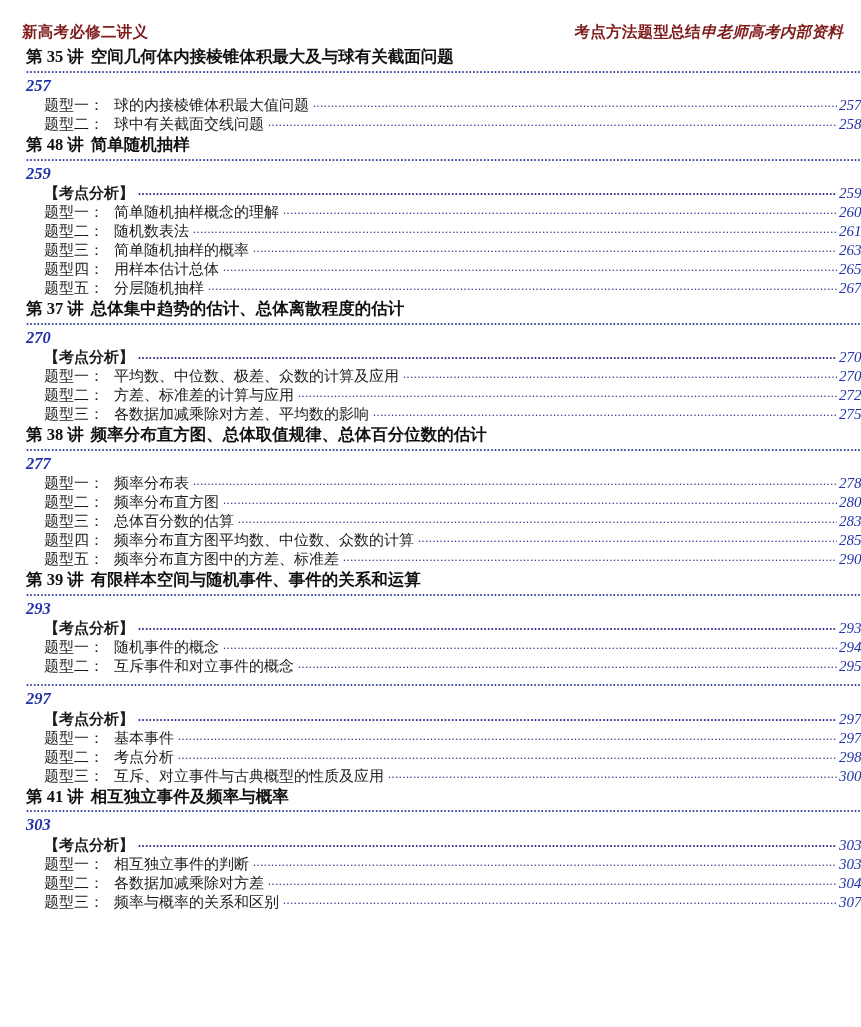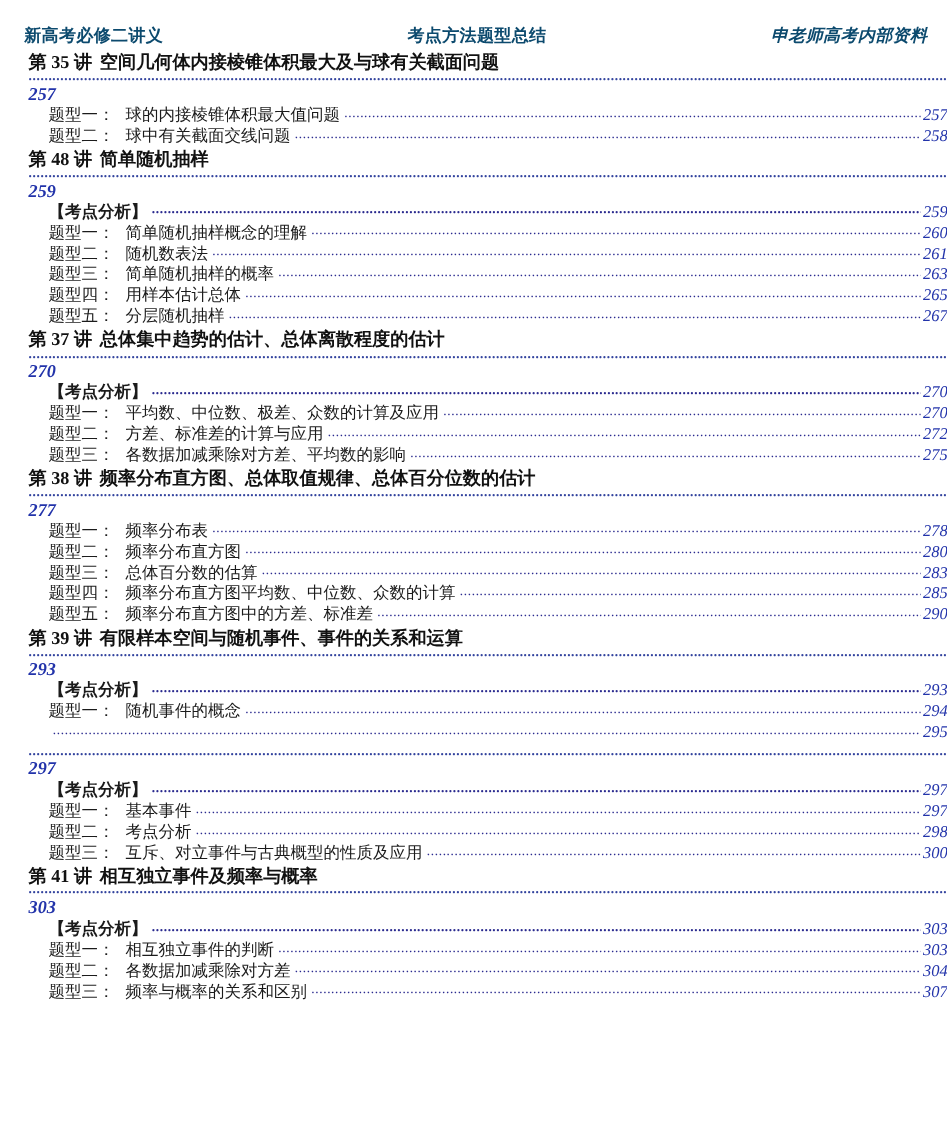--- a/index.html
+++ b/index.html
@@ -20,28 +20,28 @@
     height: 1027px;
     box-sizing: border-box;
     padding: 22px 18px 0 22px;
   }
   
   .doc-header {
     display: flex;
     align-items: baseline;
     font-weight: bold;
     font-size: 15.5px;
-    color: #0c4a6e;
+    color: #7f1d1d;
     letter-spacing: 0.3px;
     margin-bottom: 6px;
   }
   .doc-header .h-left { flex: 0 0 auto; }
   .doc-header .h-center {
     flex: 1 1 auto;
-    text-align: center;
+    text-align: right;
     padding-left: 18px;
     font-family: Liberation Mono, monospace;
   }
   .doc-header .h-right { flex: 0 0 auto; text-align: right; font-style: italic; }
 
   
   .toc { width: 100%; }
   .toc-line {
     display: flex;
     align-items: baseline;
@@ -237,20 +237,21 @@
         <span class="txt"><span class="title-plain">【考点分析】</span></span>
         <span class="dots"></span>
         <span class="pg">293</span>
       </div>
       <div class="toc-line lv3">
         <span class="txt"><span class="label">题型一：</span><span class="title">随机事件的概念</span></span>
         <span class="dots"></span>
         <span class="pg">294</span>
       </div>
       <div class="toc-line lv3">
+        <span class="txt"><span class="label">题型二：</span><span class="title">互斥事件和对立事件的概念</span></span>
         <span class="dots"></span>
         <span class="pg">295</span>
       </div>
       <div class="toc-line lv1">
         <span class="dots"></span>
         <span class="pg">297</span>
       </div>
       <div class="toc-line lv2">
         <span class="txt"><span class="title-plain">【考点分析】</span></span>
         <span class="dots"></span>

